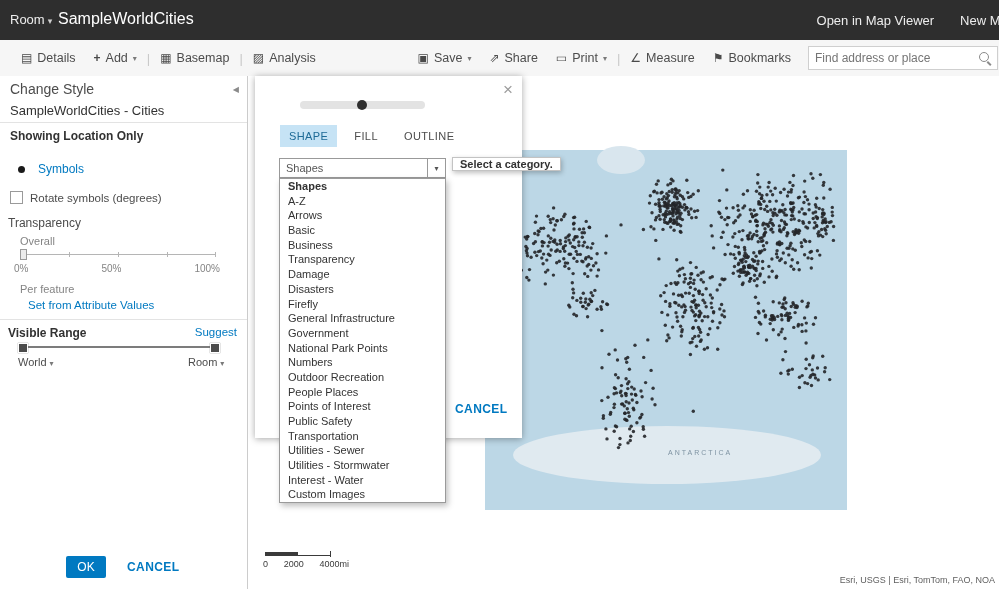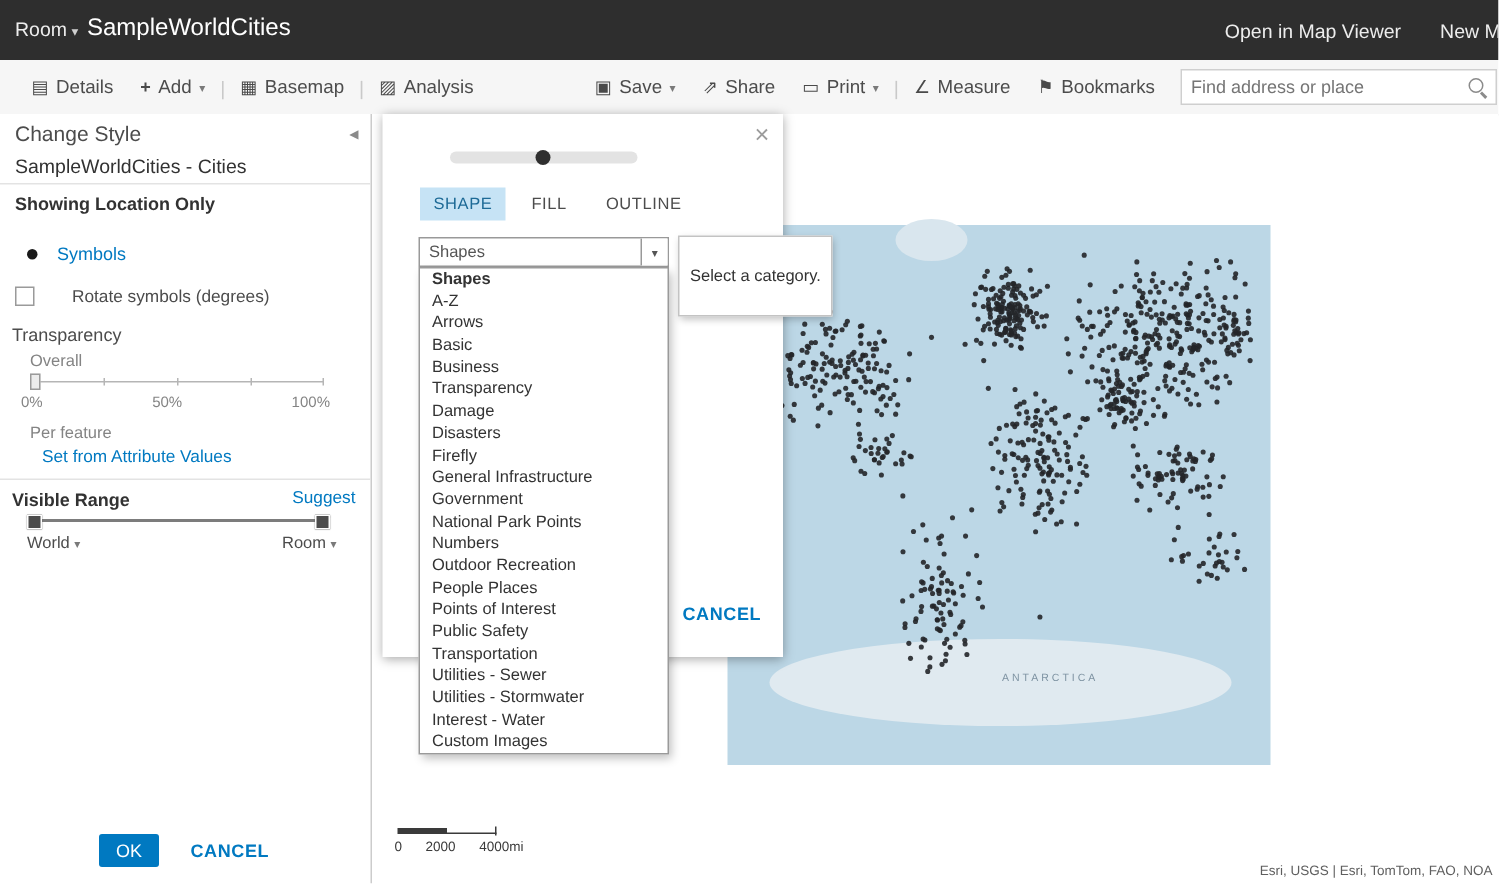--- a/index.html
+++ b/index.html
@@ -17,38 +17,38 @@
 
   
   .tb{position:absolute;top:40px;left:0;right:0;height:36px;background:#f6f6f6;
     border-bottom:1px solid #dedede;display:flex;align-items:center;font-size:12.5px;color:#4c4c4c;}
   .tb-item{display:flex;align-items:center;gap:5px;margin:0 9px;cursor:pointer;white-space:nowrap;}
   .tb-icon{color:#4a4a4a;font-size:12px;}
   .tb-caret{font-size:8px;color:#7a7a7a;}
   .tb-sep{color:#c9c9c9;margin:0 1px;font-size:13px;}
   .tb-left{display:flex;align-items:center;margin-left:12px;}
   .tb-right{margin-left:auto;display:flex;align-items:center;}
-  .searchbox{position:relative;width:211px;height:24px;margin:0 1px 0 8px;background:#fff;border:1px solid #cfcfcf;box-sizing:border-box;}
+  .searchbox{position:relative;width:190px;height:24px;margin:0 1px 0 8px;background:#fff;border:1px solid #cfcfcf;box-sizing:border-box;}
   .searchbox input{border:0;outline:0;width:178px;height:20px;padding:1px 6px;font-size:12px;color:#333;
     font-family:"Liberation Sans",sans-serif;background:transparent;}
   .mag{position:absolute;right:8px;top:5px;width:8px;height:8px;border:1.5px solid #8b8b8b;border-radius:50%;}
   .mag::after{content:"";position:absolute;left:7.5px;top:7.5px;width:5px;height:1.5px;background:#8b8b8b;
     transform:rotate(45deg);transform-origin:0 0;}
 
   
   .panel{position:absolute;top:76px;left:0;width:247px;bottom:0;background:#fff;border-right:1px solid #ccc;}
   .p-title{position:absolute;left:10px;top:5px;font-size:14px;color:#4c4c4c;}
   .p-collapse{position:absolute;right:8px;top:9px;font-size:8px;color:#8a8a8a;cursor:pointer;}
   .p-layer{position:absolute;left:10px;top:27px;font-size:13px;color:#323232;}
   .p-div1{position:absolute;left:0;right:0;top:46px;border-top:1px solid #e3e3e3;}
   .p-showing{position:absolute;left:10px;top:53px;font-size:12px;font-weight:bold;color:#323232;}
   .p-symbolrow{position:absolute;left:18px;top:86px;display:flex;align-items:center;gap:13px;}
   .sym-dot{width:7px;height:7px;border-radius:50%;background:#1a1a1a;}
   .sym-link{font-size:12px;color:#0079c1;cursor:pointer;}
-  .p-rotaterow{position:absolute;left:10px;top:115px;display:flex;align-items:center;gap:25px;}
+  .p-rotaterow{position:absolute;left:10px;top:115px;display:flex;align-items:center;gap:7px;}
   .chk{width:11px;height:11px;border:1px solid #9a9a9a;background:#fff;cursor:pointer;}
   .p-rotatelbl{font-size:11.5px;color:#4c4c4c;}
   .p-transp{position:absolute;left:8px;top:140px;font-size:12px;color:#4c4c4c;}
   .p-overall{position:absolute;left:20px;top:159px;font-size:11px;color:#848484;}
   .slider1{position:absolute;left:20px;top:173px;width:196px;height:11px;}
   .s1-track{position:absolute;top:5px;left:0;right:0;height:1px;background:#b5b5b5;}
   .s1-tick{position:absolute;top:3px;width:1px;height:5px;background:#b5b5b5;}
   .s1-handle{position:absolute;left:0;top:0;width:7px;height:11px;background:#ececec;border:1px solid #9a9a9a;box-sizing:border-box;cursor:pointer;}
   .s1-labels{position:absolute;left:14px;top:187px;width:206px;display:flex;justify-content:space-between;
     font-size:10px;color:#848484;}
@@ -105,21 +105,21 @@
   .dlg-list{position:absolute;left:24px;top:102px;width:167px;background:#fff;border:1px solid #9a9a9a;
     box-shadow:2px 3px 6px rgba(0,0,0,.25);box-sizing:border-box;z-index:5;}
   .cat-item{height:14.7px;line-height:14.7px;font-size:11px;color:#333;padding-left:8px;cursor:pointer;
     white-space:nowrap;}
   .cat-item:first-child{font-weight:bold;}
   .dlg-cancel{position:absolute;left:200px;top:326px;font-size:12px;font-weight:bold;color:#0079c1;
     letter-spacing:.4px;cursor:pointer;}
 
   
   .tooltip{position:absolute;left:452px;top:157px;background:#fff;border:1px solid #c3c3c3;
-    box-shadow:1px 2px 5px rgba(0,0,0,.25);font-size:11px;color:#323232;padding:20px 7px;z-index:30;}
+    box-shadow:1px 2px 5px rgba(0,0,0,.25);font-size:11px;color:#323232;padding:0 7px;z-index:30;font-weight:bold;}
 </style>
 </head>
 <body>
 
 <div class="app">
 
   <div class="hdr">
     <div class="hdr-home">
       <span>Room</span><span class="caret">▾</span>
     </div>

